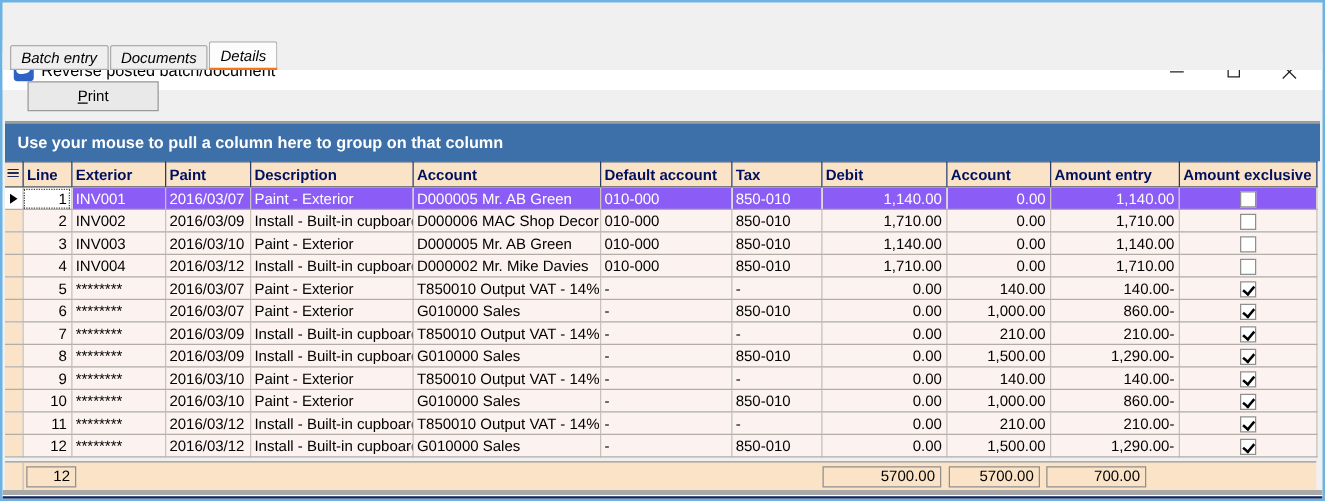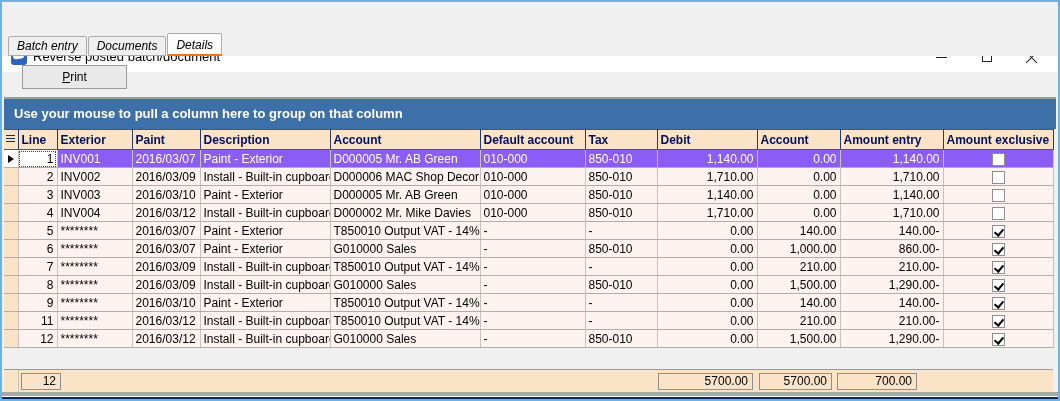--- a/index.html
+++ b/index.html
@@ -253,20 +253,34 @@
           <td class="c-account">T850010 Output VAT - 14%</td>
           <td class="c-default_account">-</td>
           <td class="c-tax">-</td>
           <td class="c-debit">0.00</td>
           <td class="c-credit">140.00</td>
           <td class="c-amount_entry">140.00-</td>
           <td class="c-check"><span class="cb on"></span></td>
         </tr>
         <tr class="row">
           <td class="selc"></td>
+          <td class="c-line">10</td>
+          <td class="c-reference">********</td>
+          <td class="c-date">2016/03/10</td>
+          <td class="c-description">Paint - Exterior</td>
+          <td class="c-account">G010000 Sales</td>
+          <td class="c-default_account">-</td>
+          <td class="c-tax">850-010</td>
+          <td class="c-debit">0.00</td>
+          <td class="c-credit">1,000.00</td>
+          <td class="c-amount_entry">860.00-</td>
+          <td class="c-check"><span class="cb on"></span></td>
+        </tr>
+        <tr class="row">
+          <td class="selc"></td>
           <td class="c-line">11</td>
           <td class="c-reference">********</td>
           <td class="c-date">2016/03/12</td>
           <td class="c-description">Install - Built-in cupboard</td>
           <td class="c-account">T850010 Output VAT - 14%</td>
           <td class="c-default_account">-</td>
           <td class="c-tax">-</td>
           <td class="c-debit">0.00</td>
           <td class="c-credit">210.00</td>
           <td class="c-amount_entry">210.00-</td>

